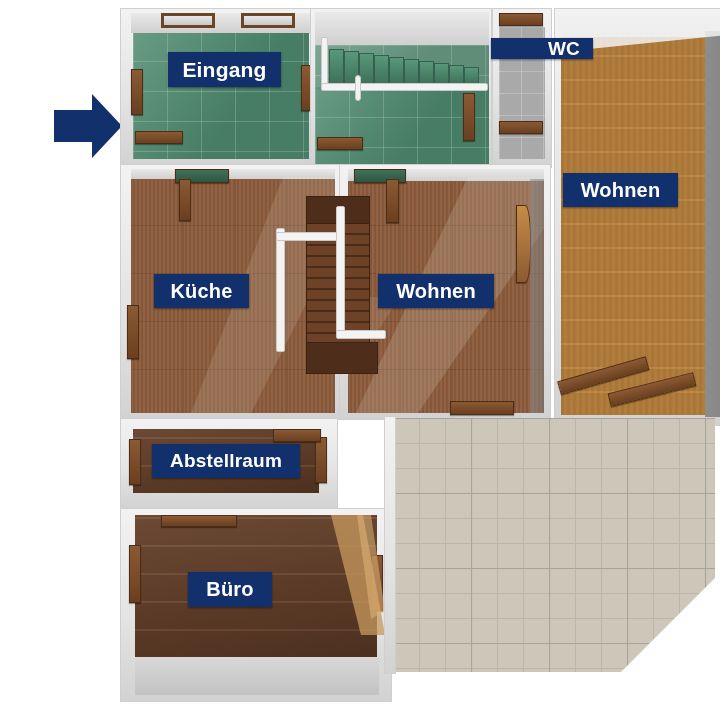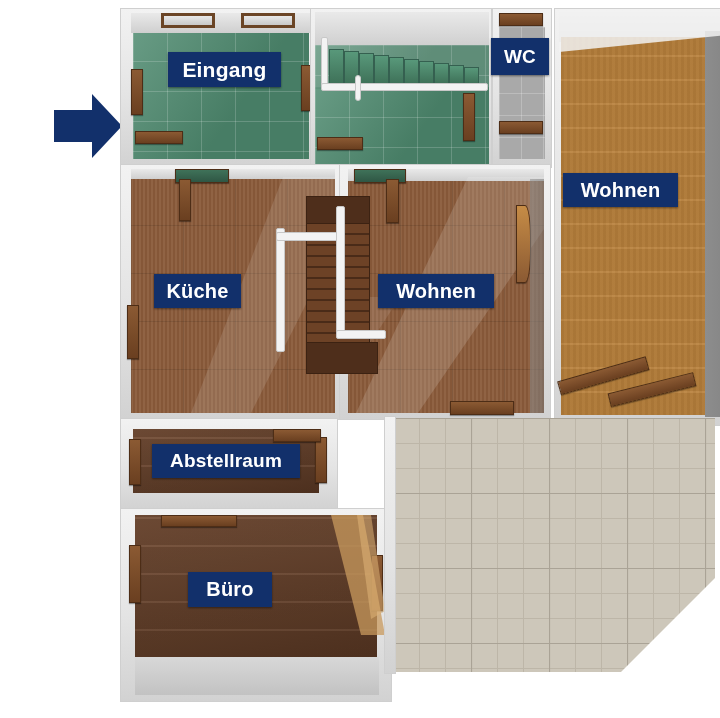--- a/index.html
+++ b/index.html
@@ -208,20 +208,20 @@
         <rect width="78" height="75" fill="url(#tp)"></rect>
         <path d="M0 .5H78M.5 0V75" stroke="#aaa396" stroke-width="1.2"></path>
       </pattern>
     </defs>
     <polygon points="0,0 322,0 322,160 228,254 0,254" fill="url(#tp2)"></polygon>
   </svg>
 
   <div class="wallbox" style="left:336px;top:416px;width:12px;height:258px;"></div>
 
   <div class="label" style="left:120px;top:52px;width:113px;height:35px;font-size:21px;">Eingang</div>
-  <div class="label" style="left:443px;top:38px;width:58px;height:37px;font-size:19px;">WC</div>
+  <div class="label" style="left:443px;top:38px;width:58px;height:21px;font-size:19px;padding-left:44px;">WC</div>
   <div class="label" style="left:515px;top:173px;width:115px;height:34px;font-size:20px;">Wohnen</div>
-  <div class="label" style="left:106px;top:274px;width:87px;height:34px;font-size:20px;">Küche</div>
+  <div class="label" style="left:106px;top:274px;width:95px;height:34px;font-size:20px;">Küche</div>
   <div class="label" style="left:330px;top:274px;width:116px;height:34px;font-size:20px;">Wohnen</div>
   <div class="label" style="left:140px;top:572px;width:84px;height:35px;font-size:20px;">Büro</div>
   <div class="label" style="left:104px;top:444px;width:148px;height:34px;font-size:19px;">Abstellraum</div>
 
 </div>
 
 </body></html>

